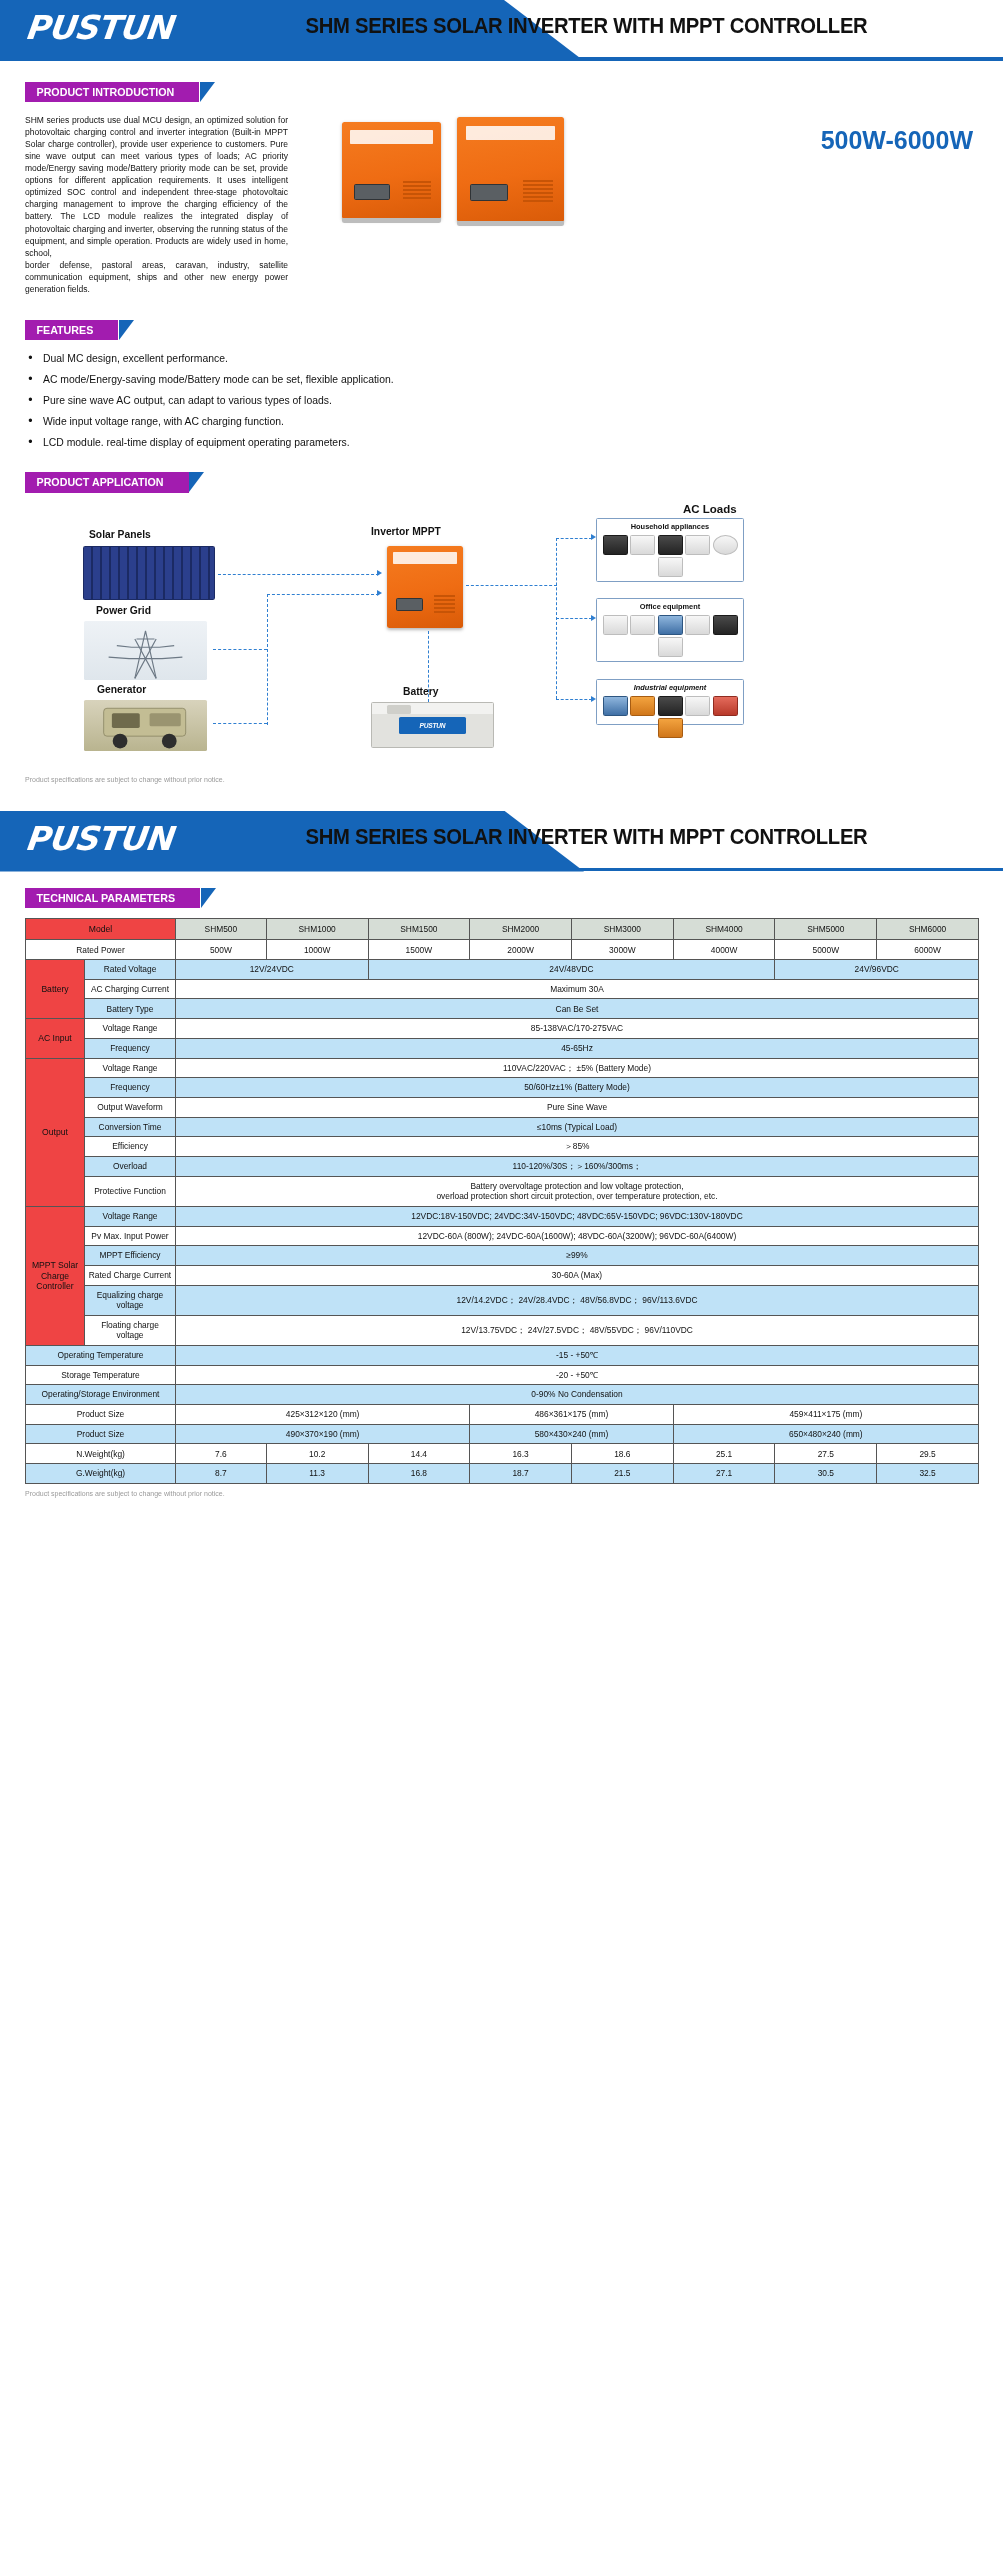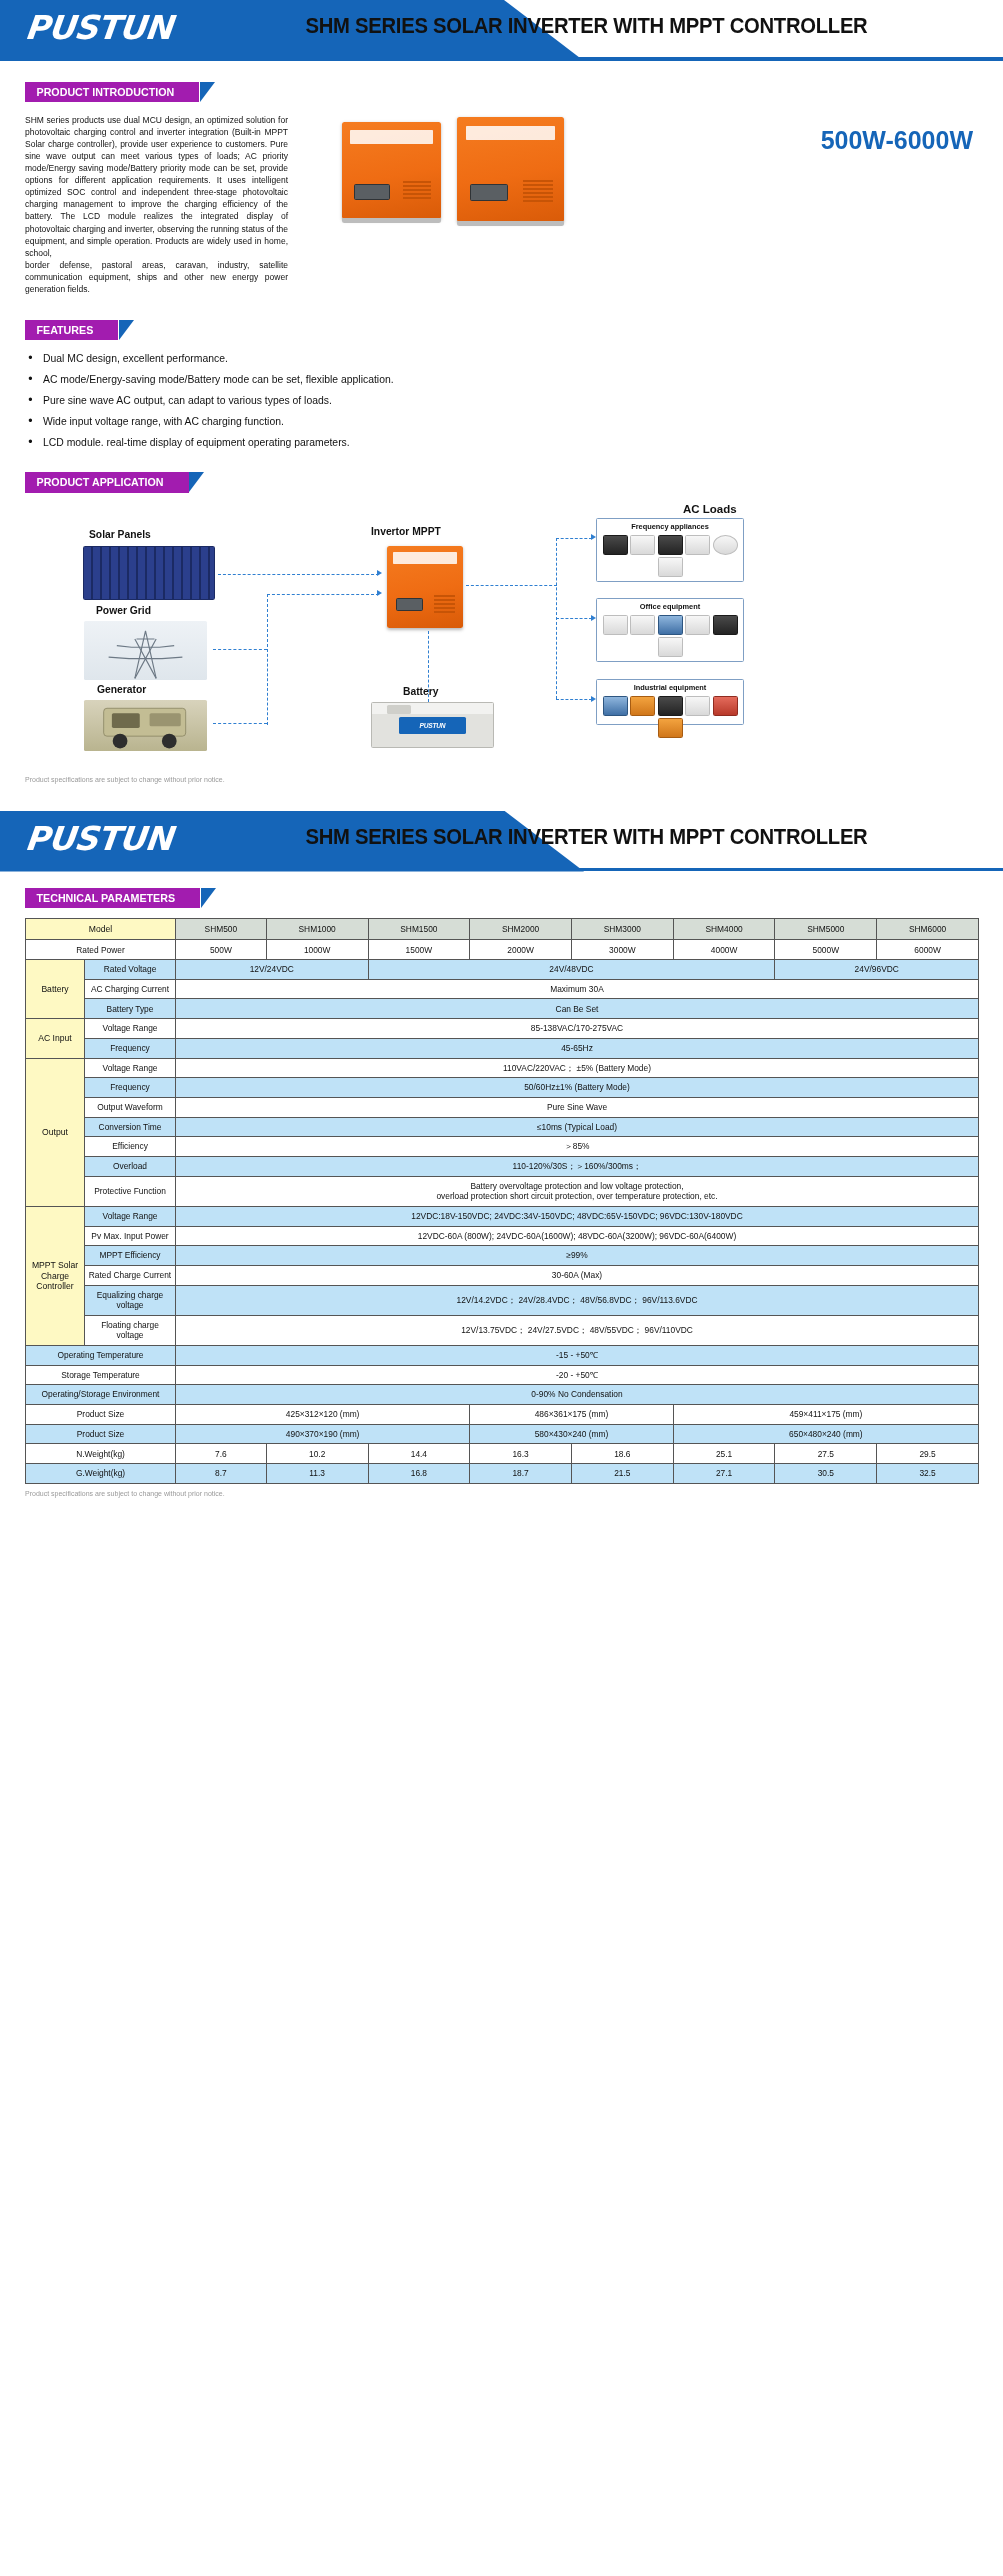--- a/index.html
+++ b/index.html
@@ -191,21 +191,21 @@
     font-size: 8.4px; color: #111;
   }
   table.spec td, table.spec th {
     border: 0.8px solid #555; text-align: center; vertical-align: middle;
     padding: 4.1px 2.5px; font-weight: normal; line-height: 1.25;
   }
   .r-head  { background: #d6ddd6; height: 21.4px; }
   .r-blue  { background: #bfe2f7; }
   .r-white { background: #ffffff; }
   .grp {
-    background: #fef9c3; font-size: 8.6px; width: 59px;
+    background: #ef4444; font-size: 8.6px; width: 59px;
   }
   .sub { width: 91px; }
   .tail-note {
     padding: 0 25px; margin-top: 6.6px; margin-bottom: 15px;
     font-size: 7px; color: #9a9a9a;
   }
   .gap { height: 28px; }
 </style>
 </head>
 <body>
@@ -320,21 +320,21 @@
       <div class="arrow-h" style="left:441px; top:82px; width:91px;"></div>
       <div class="arrow-v" style="left:531px; top:35px; height:161px;"></div>
       <div class="arrow-h" style="left:531px; top:35px; width:36px;"></div>
       <div class="arrowhead" style="left:566px; top:31px;"></div>
       <div class="arrow-h" style="left:531px; top:115px; width:36px;"></div>
       <div class="arrowhead" style="left:566px; top:112px;"></div>
       <div class="arrow-h" style="left:531px; top:196px; width:36px;"></div>
       <div class="arrowhead" style="left:566px; top:193px;"></div>
 
       <div class="loadbox" style="left:571px; top:15px; width:148px; height:64px;">
-        <div class="loadbox-title">Frequency appliances</div>
+        <div class="loadbox-title">Household appliances</div>
         <div class="loadbox-body">
           <div class="appl dark"></div>
           <div class="appl"></div>
           <div class="appl dark"></div>
           <div class="appl"></div>
           <div class="appl round"></div>
           <div class="appl"></div>
         </div>
       </div>
 
@@ -343,21 +343,21 @@
         <div class="loadbox-body">
           <div class="appl"></div>
           <div class="appl"></div>
           <div class="appl blue"></div>
           <div class="appl"></div>
           <div class="appl dark"></div>
           <div class="appl"></div>
         </div>
       </div>
 
-      <div class="loadbox" style="left:571px; top:176px; width:148px; height:46px;">
+      <div class="loadbox" style="left:571px; top:176px; width:148px; height:46px;font-style:italic;">
         <div class="loadbox-title">Industrial equipment</div>
         <div class="loadbox-body">
           <div class="appl blue"></div>
           <div class="appl orange"></div>
           <div class="appl dark"></div>
           <div class="appl"></div>
           <div class="appl red"></div>
           <div class="appl orange"></div>
         </div>
       </div>

